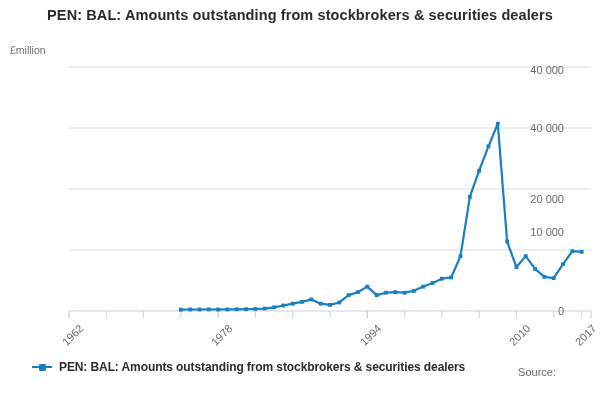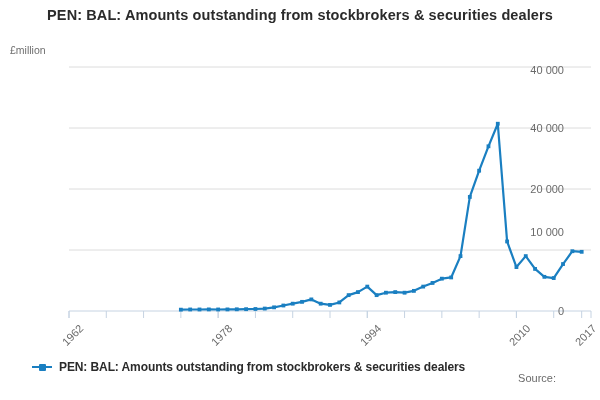--- a/index.html
+++ b/index.html
@@ -99,21 +99,21 @@
   }
   .legend-label {
     font-size: 12px;
     font-weight: bold;
     color: #2b2b2b;
     letter-spacing: -0.1px;
   }
   .source-note {
     position: absolute;
     right: 8px;
-    bottom: 16px;
+    bottom: 22px;
     font-size: 11px;
     color: #6a6a6a;
   }
 </style>
 </head>
 <body>
 
 <div id="chart-root">
 
   <div class="chart-title">PEN: BAL: Amounts outstanding from stockbrokers &amp; securities dealers</div>
@@ -189,21 +189,21 @@
       <rect x="542.4928571428571" y="274.94" width="3.8" height="3.8" fill="#1a7fc1"></rect>
       <rect x="551.8142857142858" y="276.16" width="3.8" height="3.8" fill="#1a7fc1"></rect>
       <rect x="561.1357142857142" y="262.13" width="3.8" height="3.8" fill="#1a7fc1"></rect>
       <rect x="570.4571428571429" y="249.32" width="3.8" height="3.8" fill="#1a7fc1"></rect>
       <rect x="579.7785714285715" y="249.92999999999998" width="3.8" height="3.8" fill="#1a7fc1"></rect>
     </svg>
 
   <div id="y-ticks">
       <div class="y-tick-label" style="top: 311px;">0</div>
       <div class="y-tick-label" style="top: 232px;">10 000</div>
-      <div class="y-tick-label" style="top: 189px;">20 000</div>
+      <div class="y-tick-label" style="top: 199px;">20 000</div>
       <div class="y-tick-label" style="top: 128px;">40 000</div>
       <div class="y-tick-label" style="top: 70px;">40 000</div>
     </div>
   <div id="x-ticks">
       <div class="x-tick-label" style="left: -23px; top: 322px; width: 100px;">1962</div>
       <div class="x-tick-label" style="left: 126.143px; top: 322px; width: 100px;">1978</div>
       <div class="x-tick-label" style="left: 275.286px; top: 322px; width: 100px;">1994</div>
       <div class="x-tick-label" style="left: 424.429px; top: 322px; width: 100px;">2010</div>
       <div class="x-tick-label" style="left: 489.679px; top: 322px; width: 100px;">2017</div>
     </div>

